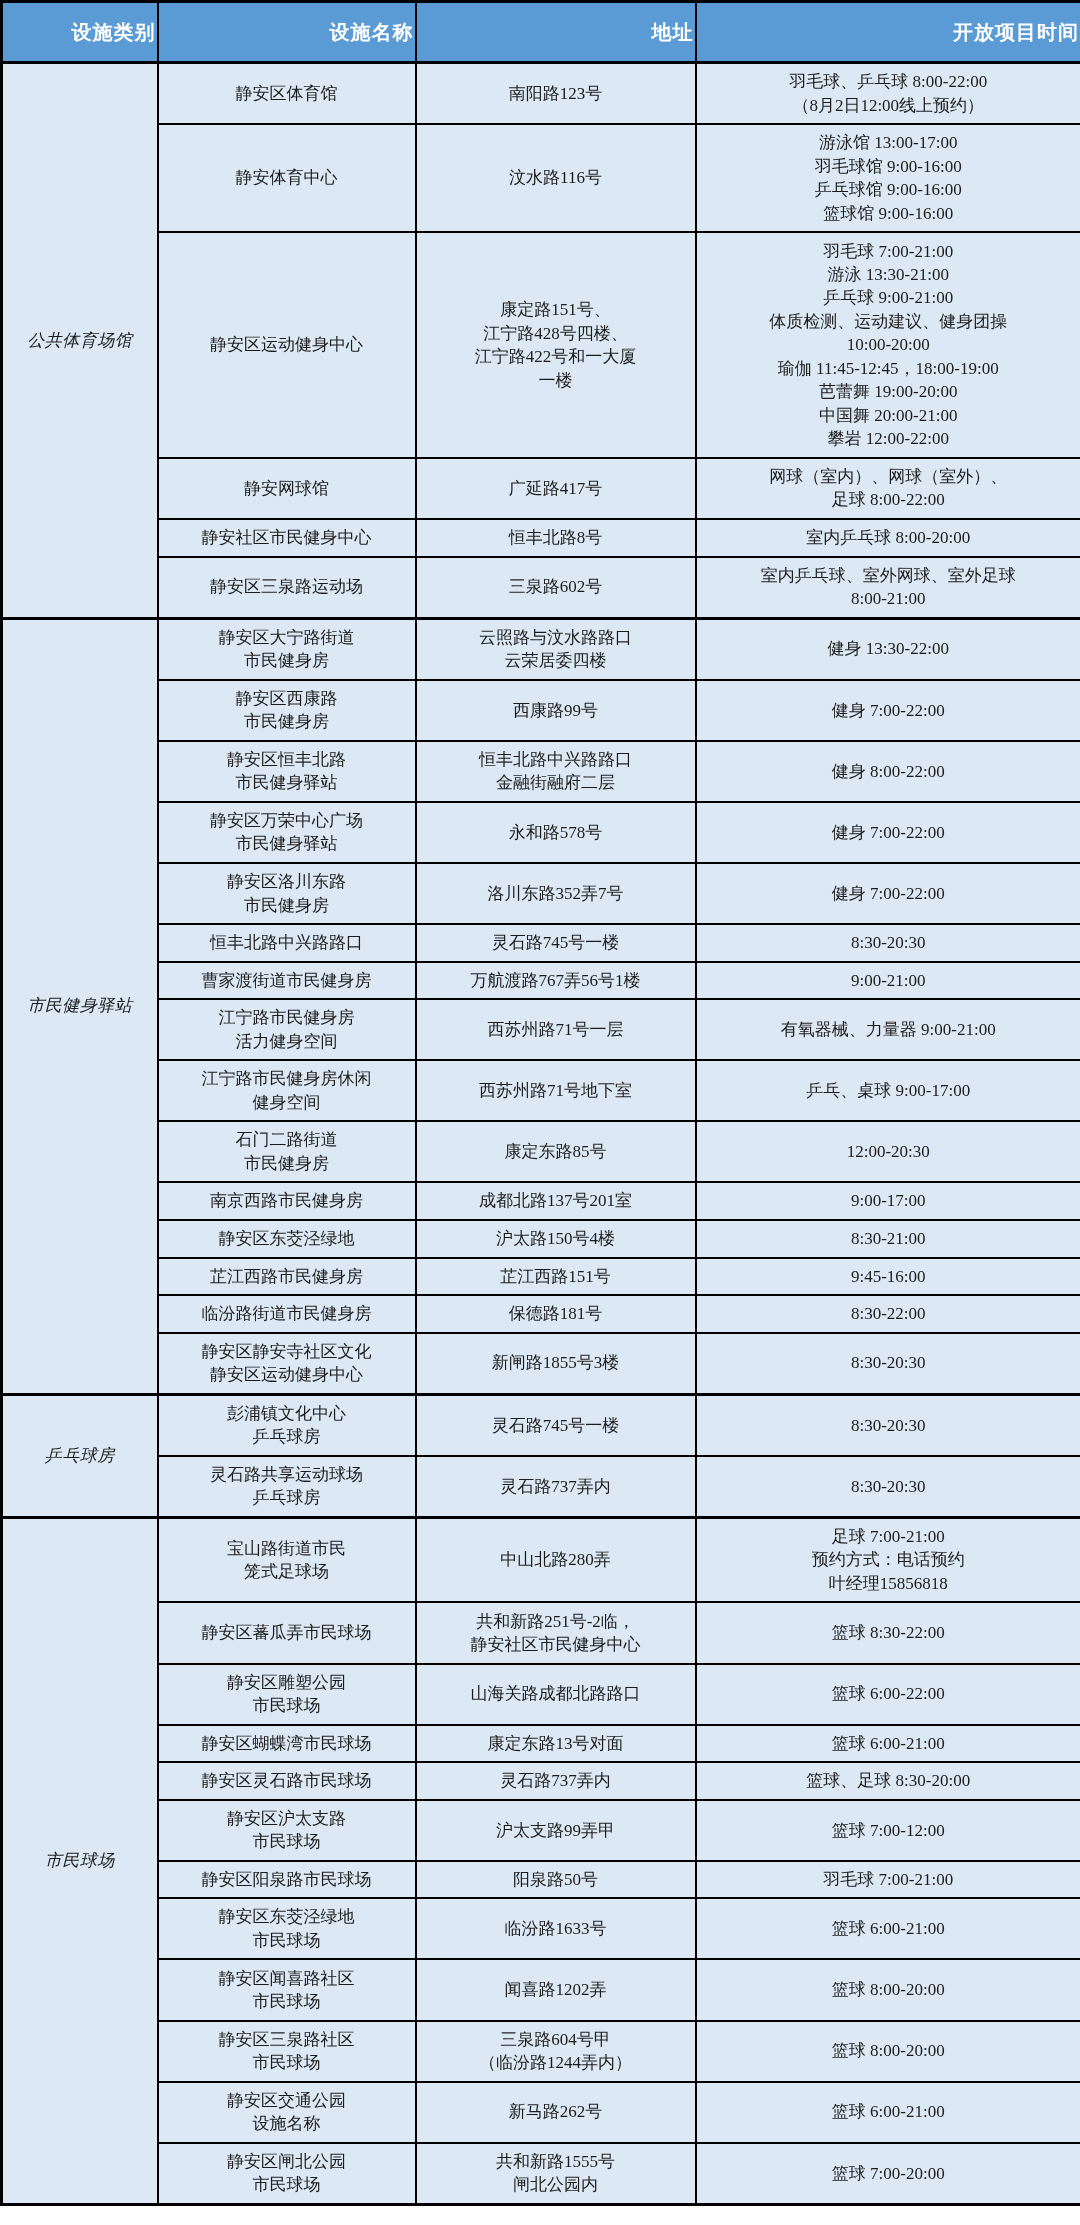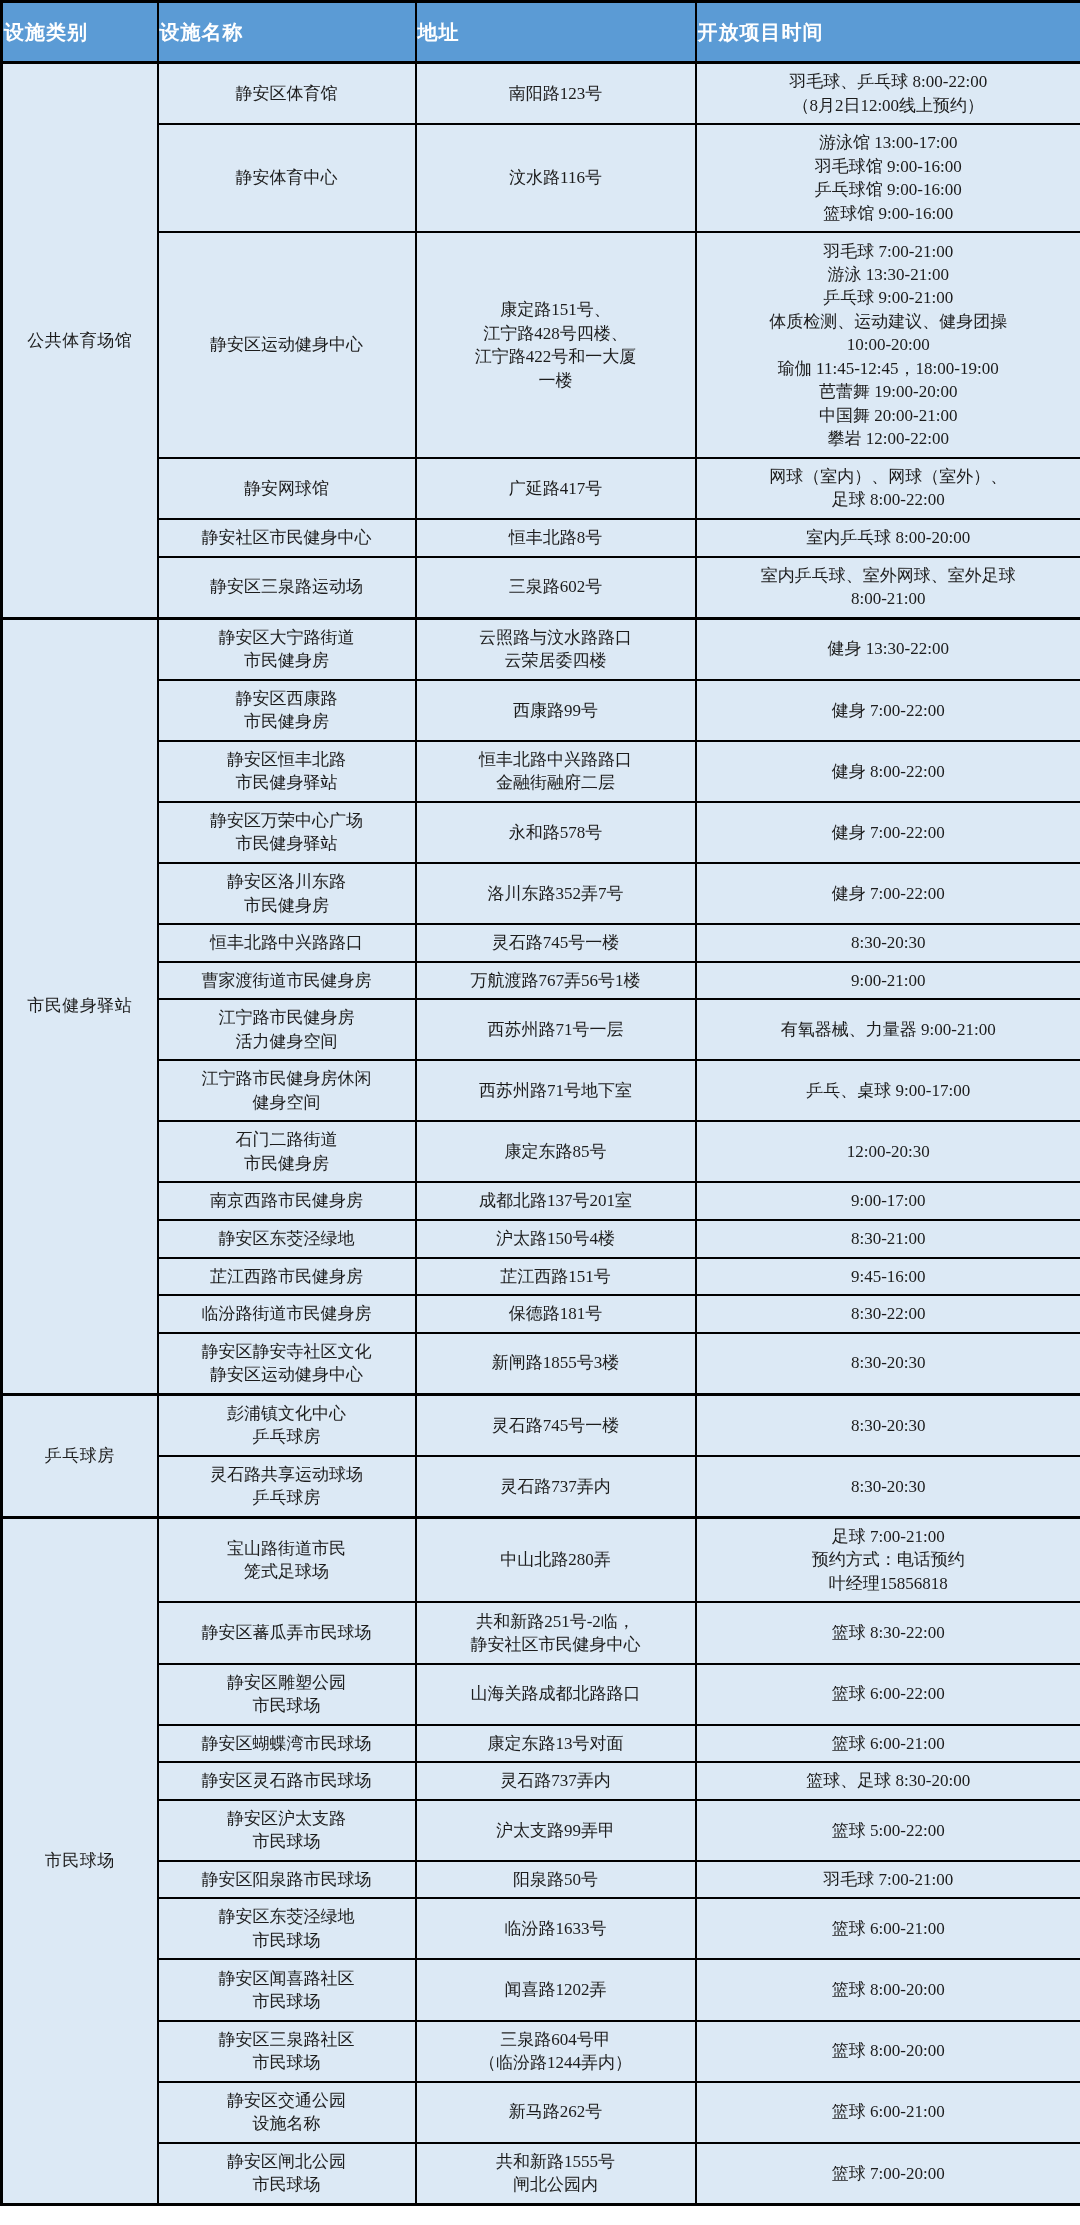--- a/index.html
+++ b/index.html
@@ -28,34 +28,35 @@
     vertical-align: middle;
     white-space: pre-line;
     word-break: break-all;
   }
   table.facilities thead th {
     background: #5b9bd5;
     color: #ffffff;
     font-size: 20px;
     font-weight: bold;
     height: 56px;
-    text-align: left;
+    text-align: right;
     border-bottom: 3px solid #000000;
     letter-spacing: 1px;
   }
   table.facilities td {
     font-size: 17px;
     line-height: 1.38;
     padding: 6px 6px;
     text-align: center;
   }
   td.category-cell {
     font-size: 17.5px;
     letter-spacing: 0.5px;
     border-right: 3px solid #000000;
+    font-style: italic;
   }
   td.hours-cell {
     text-align: left;
     padding-left: 10px;
     padding-right: 8px;
     margin-left: 12px;
   }
   tr.section-start td {
     border-top: 3px solid #000000;
   }
@@ -259,21 +260,21 @@
         </tr>
         <tr>
           <td class="name-cell">静安区灵石路市民球场</td>
           <td class="address-cell">灵石路737弄内</td>
           <td class="hours-cell">篮球、足球 8:30-20:00</td>
         </tr>
         <tr>
           <td class="name-cell">静安区沪太支路
 市民球场</td>
           <td class="address-cell">沪太支路99弄甲</td>
-          <td class="hours-cell">篮球 5:00-22:00</td>
+          <td class="hours-cell">篮球 7:00-12:00</td>
         </tr>
         <tr>
           <td class="name-cell">静安区阳泉路市民球场</td>
           <td class="address-cell">阳泉路50号</td>
           <td class="hours-cell">羽毛球 7:00-21:00</td>
         </tr>
         <tr>
           <td class="name-cell">静安区东茭泾绿地
 市民球场</td>
           <td class="address-cell">临汾路1633号</td>

